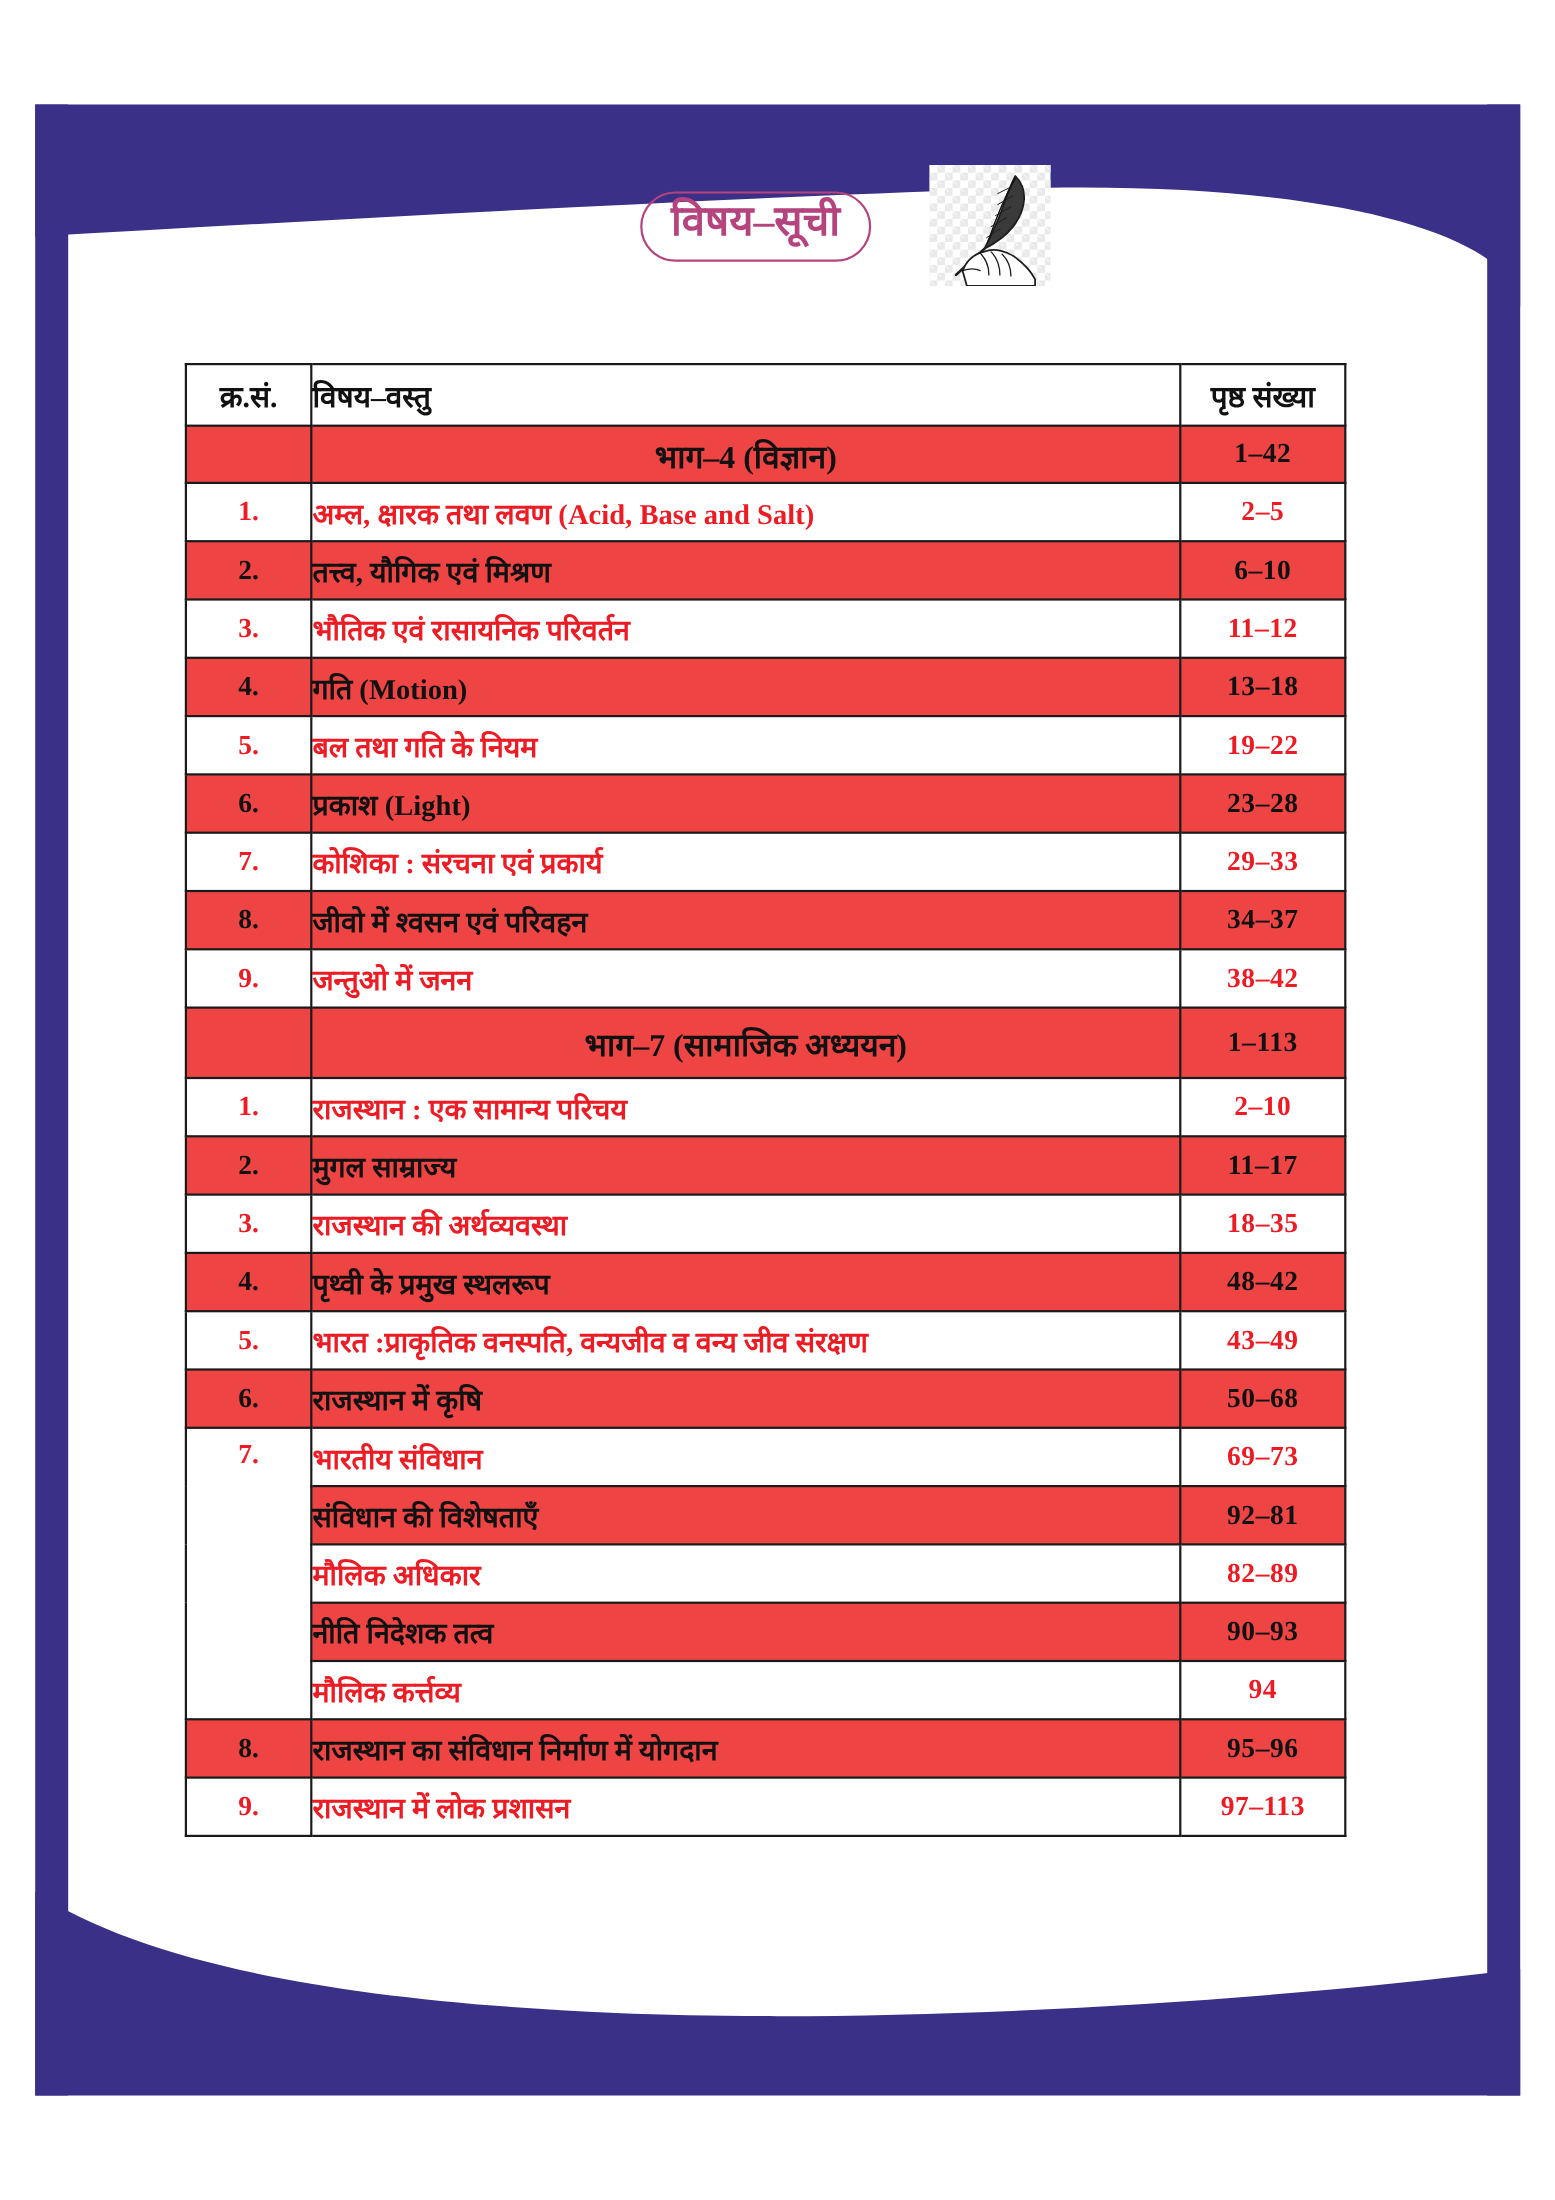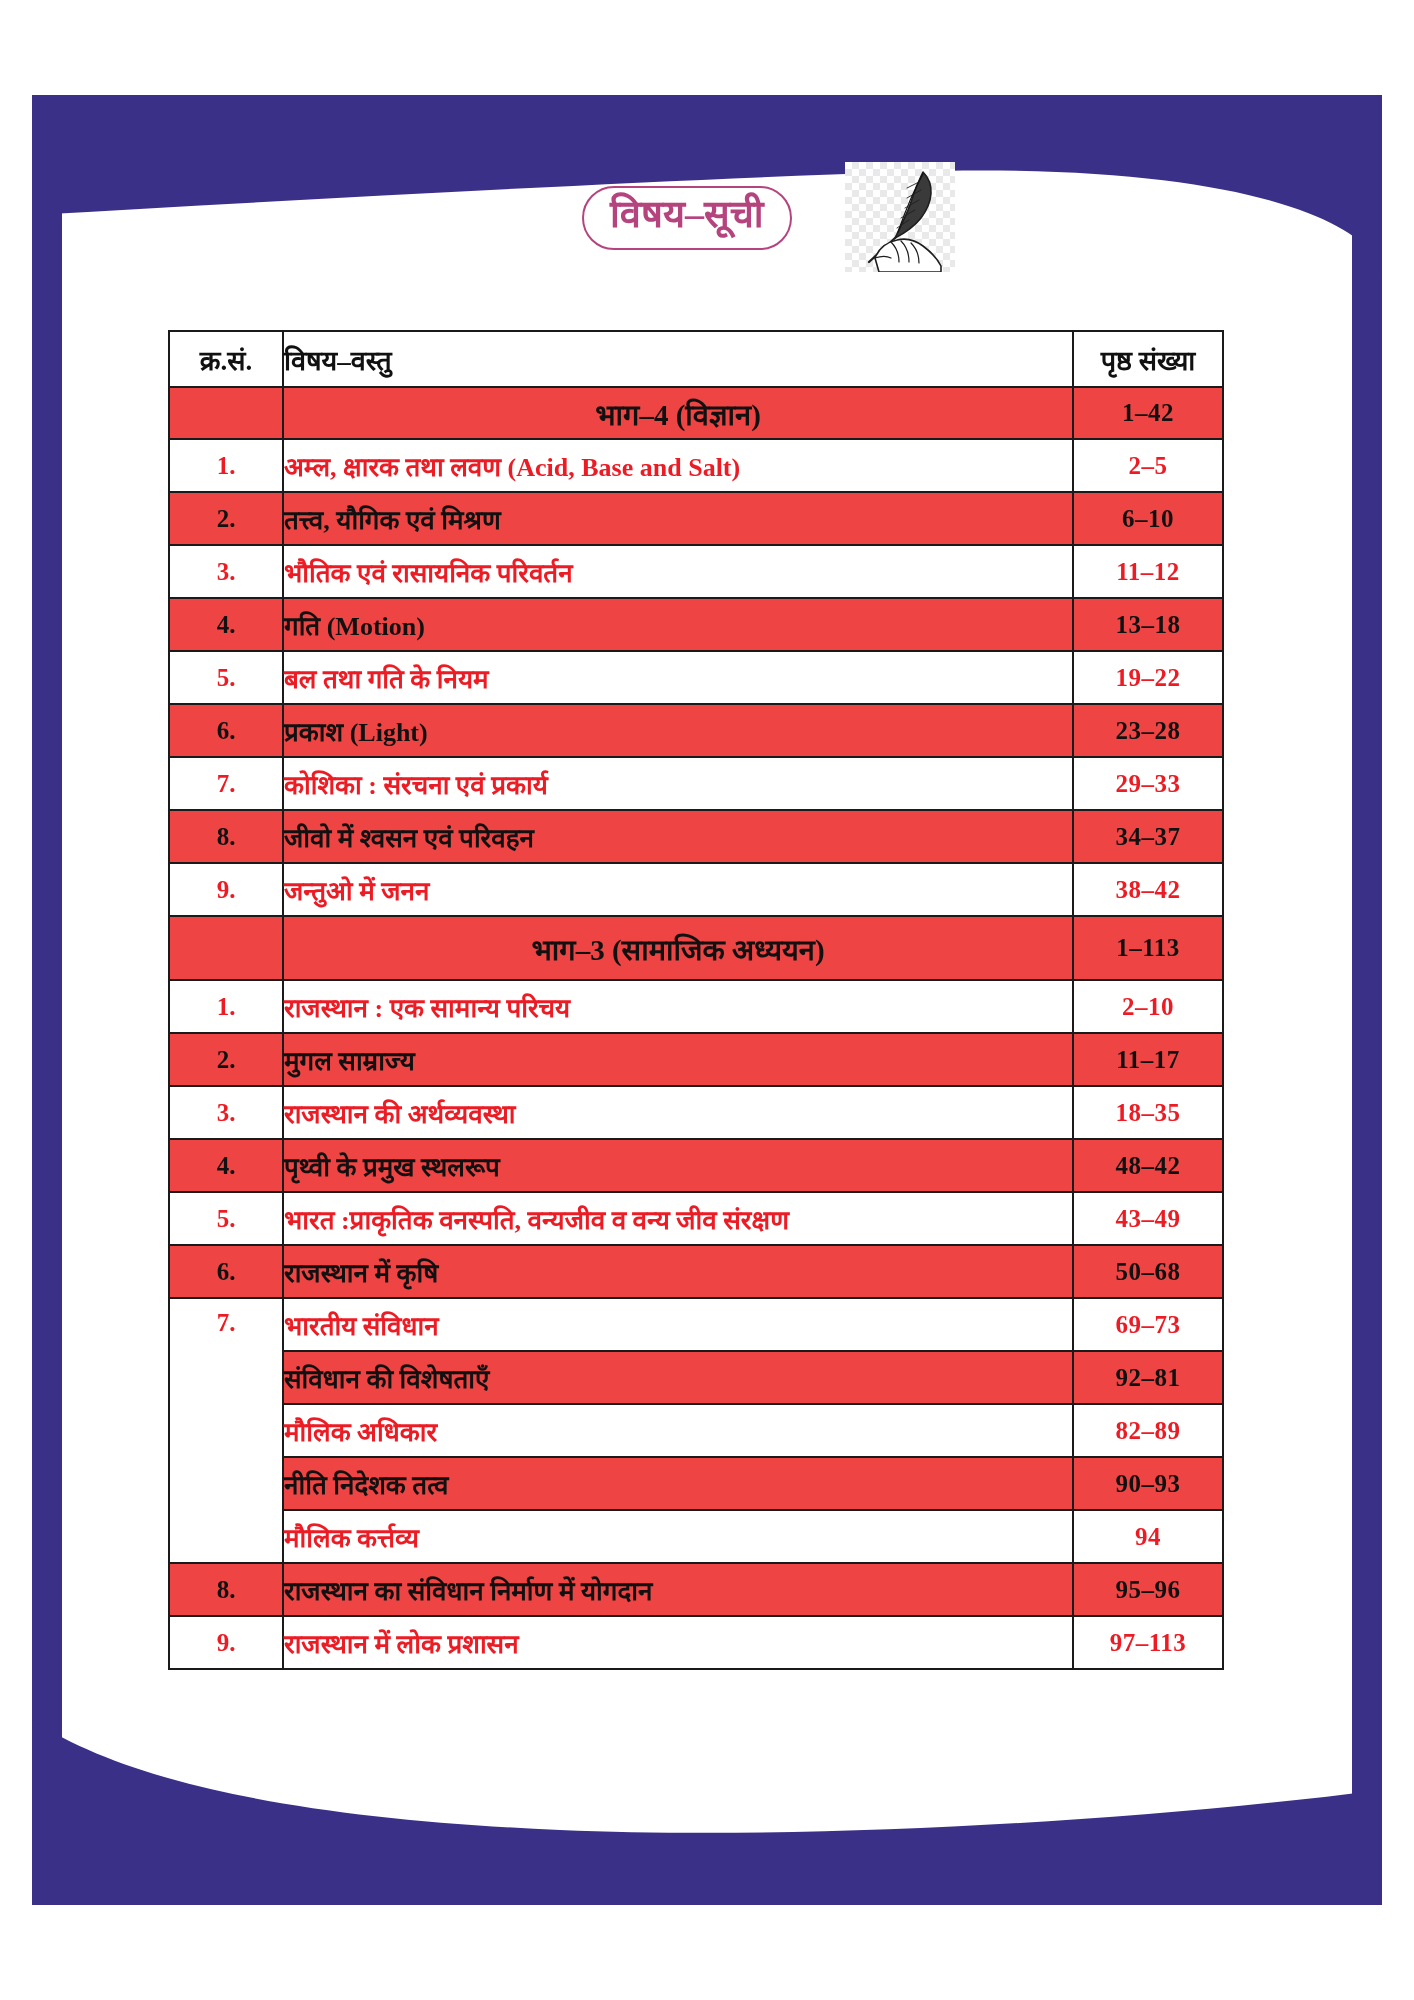--- a/index.html
+++ b/index.html
@@ -26,21 +26,21 @@
     top: 0;
     width: 1414px;
     height: 2000px;
     pointer-events: none;
   }
 
   
   #header {
     position: absolute;
     left: 0;
-    top: 162px;
+    top: 150px;
     width: 1246px;
     height: 120px;
   }
 
   #title-pill {
     position: absolute;
     left: 582px;
     top: 24px;
     padding: 6px 26px 12px 26px;
     border: 2px solid #b5447e;
@@ -247,21 +247,21 @@
           <td class="cell-topic bg-pink tx-black">जीवो में श्वसन एवं परिवहन</td>
           <td class="cell-page bg-pink tx-black">34–37</td>
         </tr>
         <tr class="row">
           <td class="cell-num bg-white tx-red" style="vertical-align: middle;">9.</td>
           <td class="cell-topic bg-white tx-red">जन्तुओ में जनन</td>
           <td class="cell-page bg-white tx-red">38–42</td>
         </tr>
         <tr class="row-section-tall">
           <td class="cell-num bg-pink"></td>
-          <td class="section-label bg-pink">भाग–3 (सामाजिक अध्ययन)</td>
+          <td class="section-label bg-pink">भाग–7 (सामाजिक अध्ययन)</td>
           <td class="cell-page bg-pink tx-black">1–113</td>
         </tr>
         <tr class="row">
           <td class="cell-num bg-white tx-red" style="vertical-align: middle;">1.</td>
           <td class="cell-topic bg-white tx-red">राजस्थान : एक सामान्य परिचय</td>
           <td class="cell-page bg-white tx-red">2–10</td>
         </tr>
         <tr class="row">
           <td class="cell-num bg-pink tx-black" style="vertical-align: middle;">2.</td>
           <td class="cell-topic bg-pink tx-black">मुगल साम्राज्य</td>

